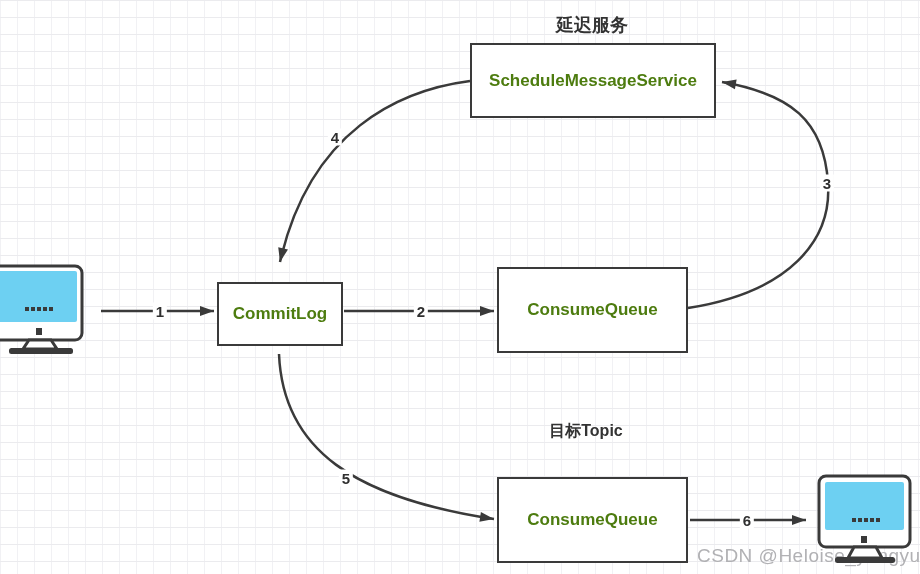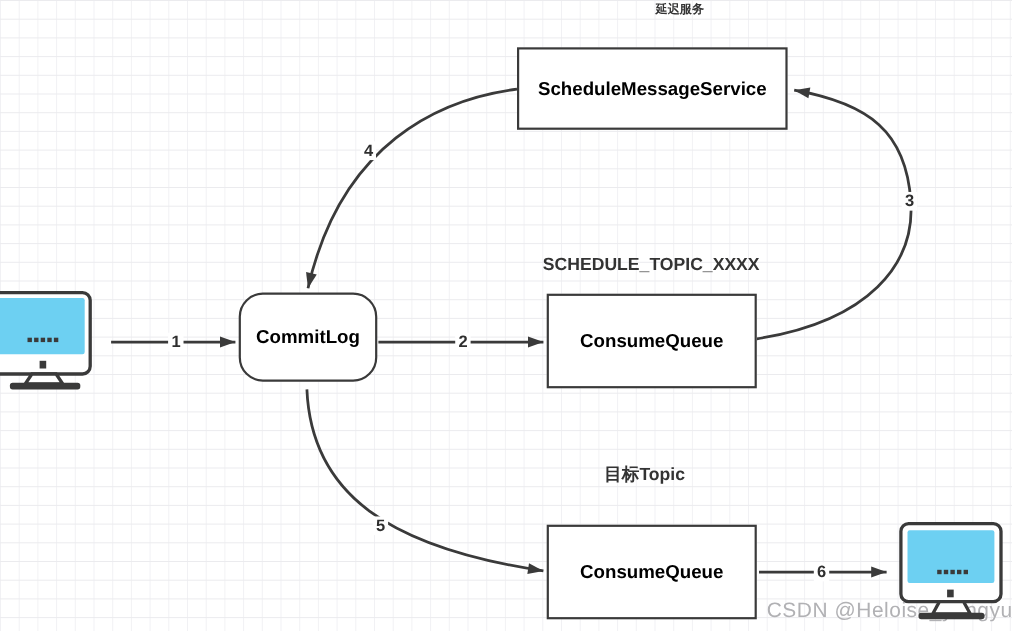--- a/index.html
+++ b/index.html
@@ -29,42 +29,42 @@
     color: #b1b1b4;
     letter-spacing: 0.5px;
     white-space: nowrap;
   }
   .node {
     position: absolute;
     z-index: 2;
     box-sizing: border-box;
     background: #ffffff;
     border: 2.5px solid #3a3a3a;
-    color: #000000;
+    color: #4d7c0f;
     font-weight: bold;
     font-size: 17px;
     display: flex;
     align-items: center;
     justify-content: center;
     white-space: nowrap;
   }
   .node-sms { left: 470px; top: 43px;  width: 246px; height: 75px; }
-  .node-commitlog { left: 217px; top: 266px; width: 126px; height: 81px; border-radius: 22px; }
+  .node-commitlog { left: 217px; top: 282px; width: 126px; height: 64px; }
   .node-cq-schedule { left: 497px; top: 267px; width: 191px; height: 86px; }
   .node-cq-target { left: 497px; top: 477px; width: 191px; height: 86px; }
   .caption {
     position: absolute;
     z-index: 2;
     transform: translateX(-50%);
     color: #333333;
     font-weight: bold;
     font-size: 16px;
     white-space: nowrap;
   }
-  .cap-delay { left: 592px; top: 1px; font-size: 11px; margin-left: 26px; }
+  .cap-delay { left: 592px; top: 13px; font-size: 18px; }
   .cap-schedule-topic { left: 592px; top: 232px; }
   .cap-target-topic { left: 586px; top: 421px; }
   .num {
     position: absolute;
     z-index: 3;
     transform: translate(-50%, -50%);
     background: #ffffff;
     padding: 0 3px;
     color: #2f2f2f;
     font-weight: bold;
@@ -124,21 +124,20 @@
         <rect x="870" y="518" width="4" height="4"></rect>
         <rect x="876" y="518" width="4" height="4"></rect>
       </g>
       <rect x="861" y="536" width="6" height="7" fill="#3a3a3a"></rect>
       <path d="M 854 547 L 876 547 L 882 558 L 848 558 Z" fill="#ffffff" stroke="#3a3a3a" stroke-width="3"></path>
       <rect x="835" y="557" width="60" height="6" rx="2.5" fill="#3a3a3a"></rect>
     </g>
   </svg>
 
   <div class="caption cap-delay">延迟服务</div>
-  <div class="caption cap-schedule-topic">SCHEDULE_TOPIC_XXXX</div>
   <div class="caption cap-target-topic">目标Topic</div>
 
   <div class="node node-sms">ScheduleMessageService</div>
   <div class="node node-commitlog">CommitLog</div>
   <div class="node node-cq-schedule">ConsumeQueue</div>
   <div class="node node-cq-target">ConsumeQueue</div>
 
   <span class="num num-1">1</span>
   <span class="num num-2">2</span>
   <span class="num num-3">3</span>

